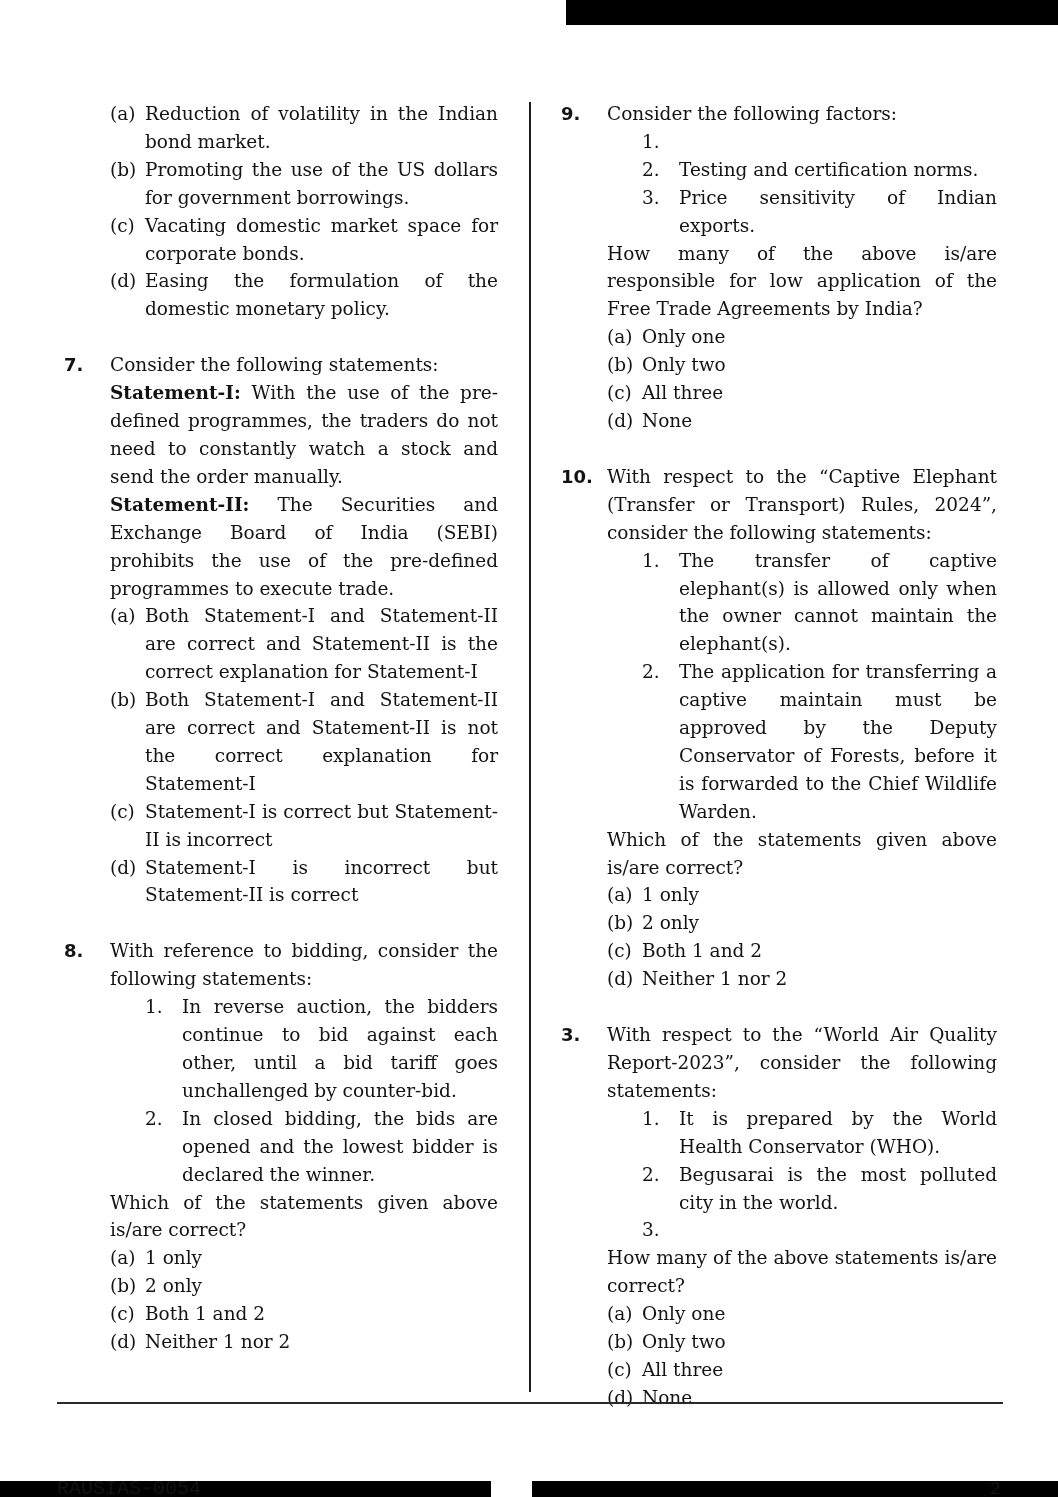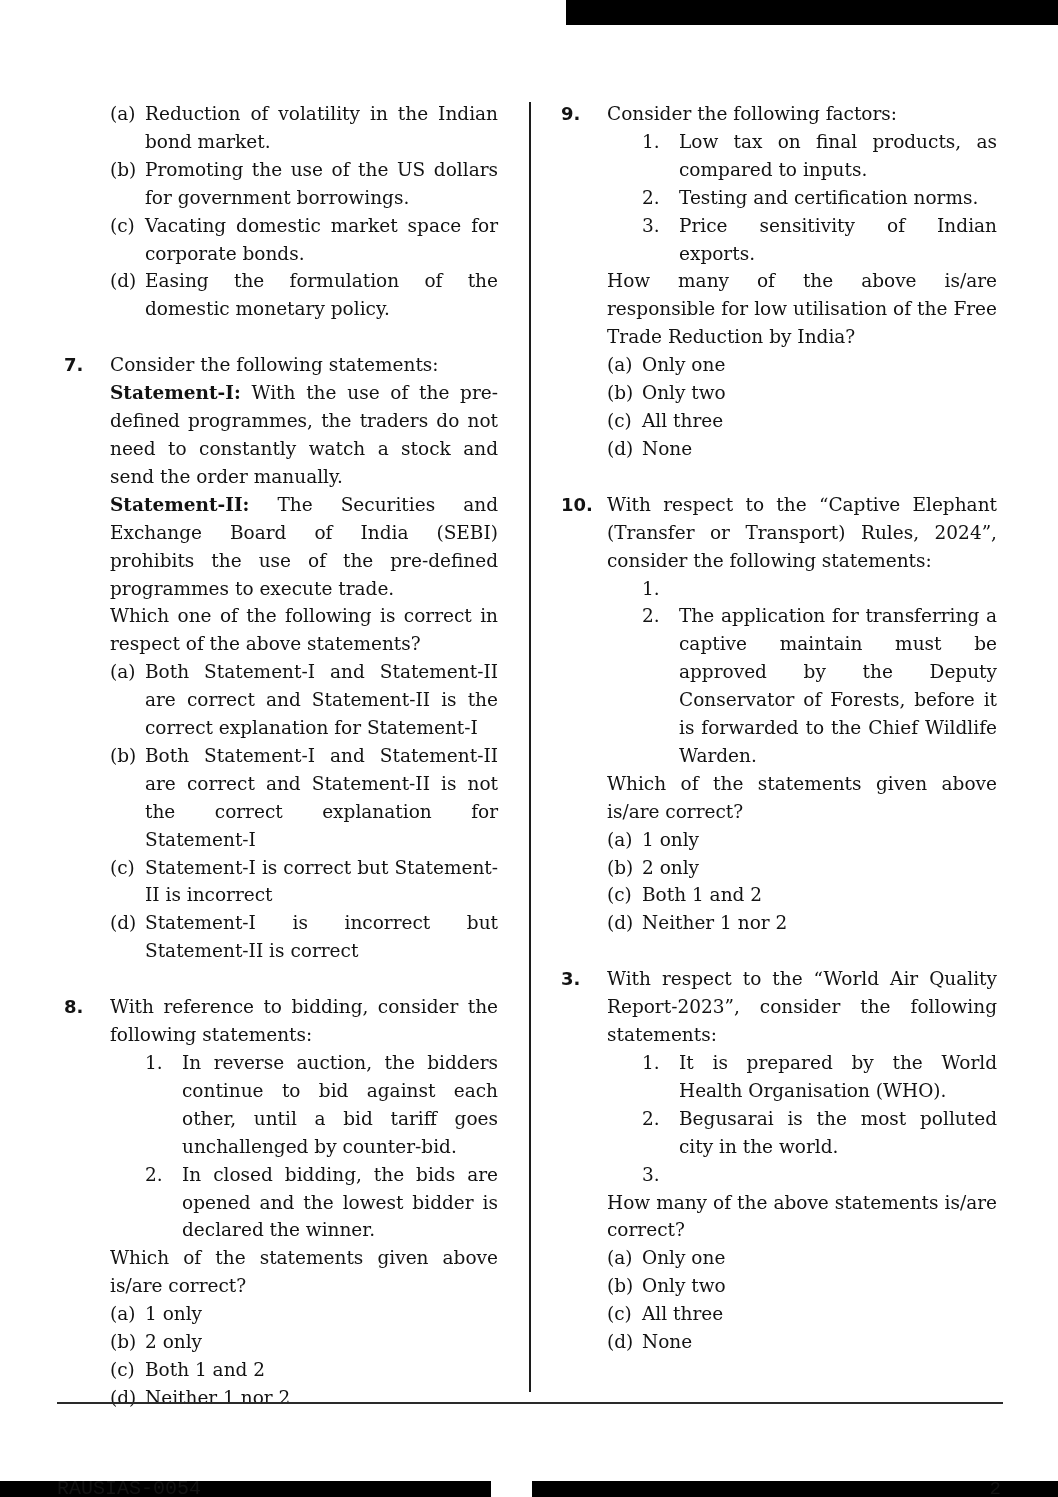--- a/index.html
+++ b/index.html
@@ -79,21 +79,20 @@
             <span class="tx">Easing the formulation of the domestic monetary policy.</span>
           </div>
         </div>
       </div>
       <div class="q">
         <div class="qnum">7.</div>
         <div class="qbody">
           <p class="para">Consider the following statements:</p>
           <p class="para"><strong>Statement-I:</strong> With the use of the pre-defined programmes, the traders do not need to constantly watch a stock and send the order manually.</p>
           <p class="para"><strong>Statement-II:</strong> The Securities and Exchange Board of India (SEBI) prohibits the use of the pre-defined programmes to execute trade.</p>
-          <p class="para">Which one of the following is correct in respect of the above statements?</p>
           <div class="option">
             <span class="mk">(a)</span>
             <span class="tx">Both Statement-I and Statement-II are correct and Statement-II is the correct explanation for Statement-I</span>
           </div>
           <div class="option">
             <span class="mk">(b)</span>
             <span class="tx">Both Statement-I and Statement-II are correct and Statement-II is not the correct explanation for Statement-I</span>
           </div>
           <div class="option">
             <span class="mk">(c)</span>
@@ -137,31 +136,30 @@
         </div>
       </div>
     </div>
   <div class="col col-right">
       <div class="q">
         <div class="qnum">9.</div>
         <div class="qbody">
           <p class="para">Consider the following factors:</p>
           <div class="item">
             <span class="mk">1.</span>
-            <span class="tx">Low tax on final products, as compared to inputs.</span>
           </div>
           <div class="item">
             <span class="mk">2.</span>
             <span class="tx">Testing and certification norms.</span>
           </div>
           <div class="item">
             <span class="mk">3.</span>
             <span class="tx">Price sensitivity of Indian exports.</span>
           </div>
-          <p class="para">How many of the above is/are responsible for low utilisation of the Free Trade Reduction by India?</p>
+          <p class="para">How many of the above is/are responsible for low application of the Free Trade Agreements by India?</p>
           <div class="option">
             <span class="mk">(a)</span>
             <span class="tx">Only one</span>
           </div>
           <div class="option">
             <span class="mk">(b)</span>
             <span class="tx">Only two</span>
           </div>
           <div class="option">
             <span class="mk">(c)</span>
@@ -172,20 +170,21 @@
             <span class="tx">None</span>
           </div>
         </div>
       </div>
       <div class="q">
         <div class="qnum">10.</div>
         <div class="qbody">
           <p class="para">With respect to the “Captive Elephant (Transfer or Transport) Rules, 2024”, consider the following statements:</p>
           <div class="item">
             <span class="mk">1.</span>
+            <span class="tx">The transfer of captive elephant(s) is allowed only when the owner cannot maintain the elephant(s).</span>
           </div>
           <div class="item">
             <span class="mk">2.</span>
             <span class="tx">The application for transferring a captive maintain must be approved by the Deputy Conservator of Forests, before it is forwarded to the Chief Wildlife Warden.</span>
           </div>
           <p class="para">Which of the statements given above is/are correct?</p>
           <div class="option">
             <span class="mk">(a)</span>
             <span class="tx">1 only</span>
           </div>
@@ -202,21 +201,21 @@
             <span class="tx">Neither 1 nor 2</span>
           </div>
         </div>
       </div>
       <div class="q">
         <div class="qnum">3.</div>
         <div class="qbody">
           <p class="para">With respect to the “World Air Quality Report-2023”, consider the following statements:</p>
           <div class="item">
             <span class="mk">1.</span>
-            <span class="tx">It is prepared by the World Health Organisation (WHO).</span>
+            <span class="tx">It is prepared by the World Health Conservator (WHO).</span>
           </div>
           <div class="item">
             <span class="mk">2.</span>
             <span class="tx">Begusarai is the most polluted city in the world.</span>
           </div>
           <div class="item">
             <span class="mk">3.</span>
           </div>
           <p class="para">How many of the above statements is/are correct?</p>
           <div class="option">

